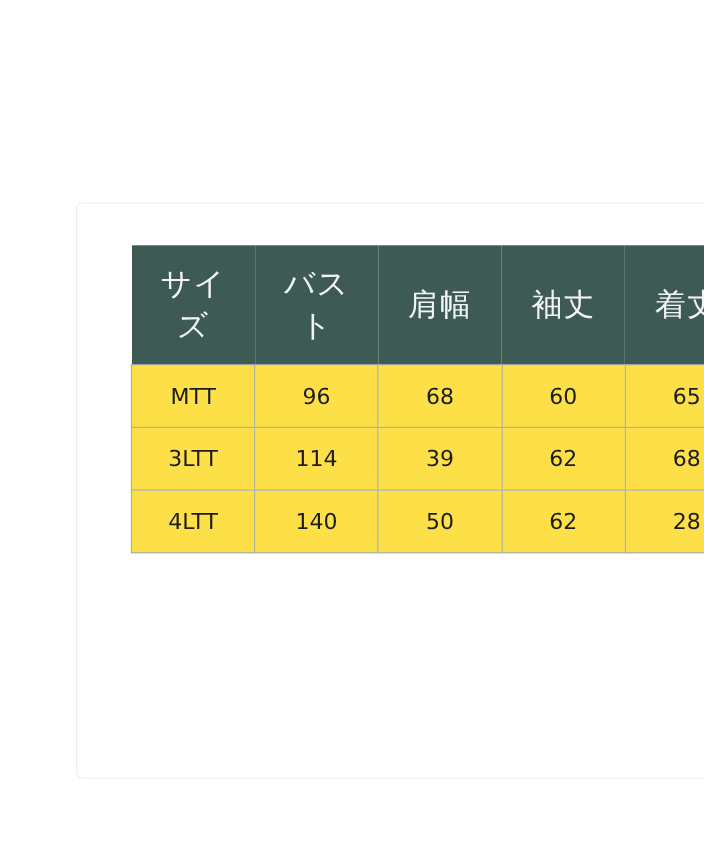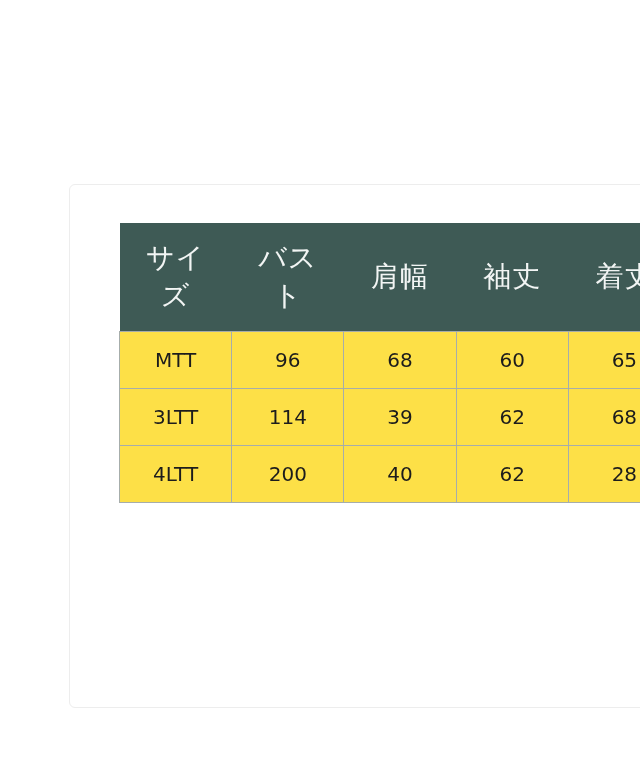--- a/index.html
+++ b/index.html
@@ -78,20 +78,20 @@
       </tr>
       <tr>
         <td>3LTT</td>
         <td>114</td>
         <td>39</td>
         <td>62</td>
         <td>68</td>
       </tr>
       <tr>
         <td>4LTT</td>
-        <td>200</td>
-        <td>40</td>
+        <td>140</td>
+        <td>50</td>
         <td>62</td>
         <td>28</td>
       </tr>
     </tbody>
   </table>
 </div>
 
 </body></html>

